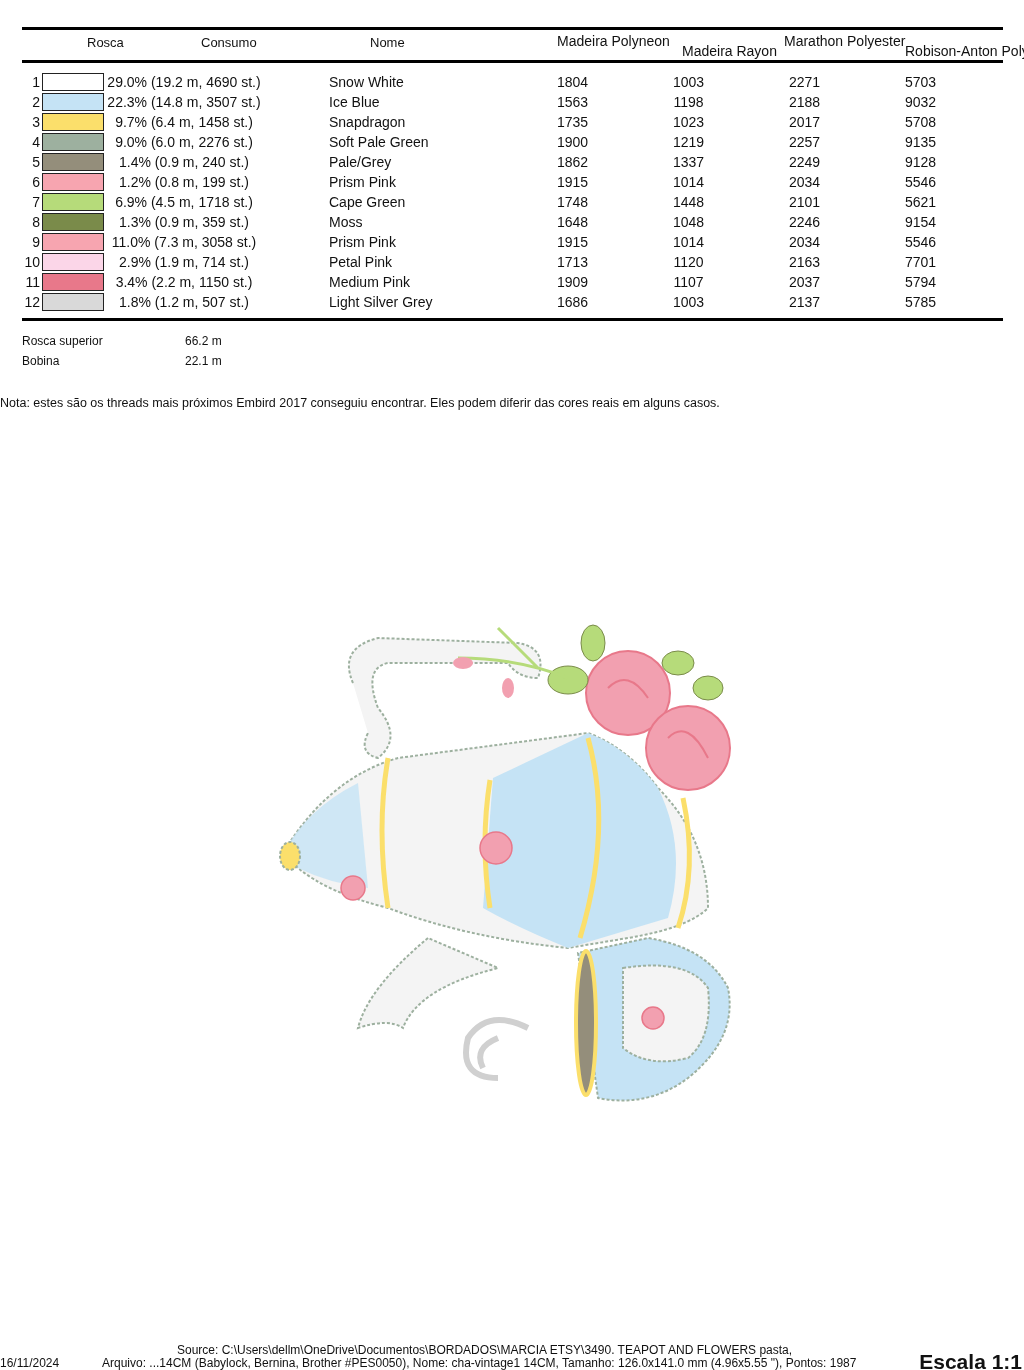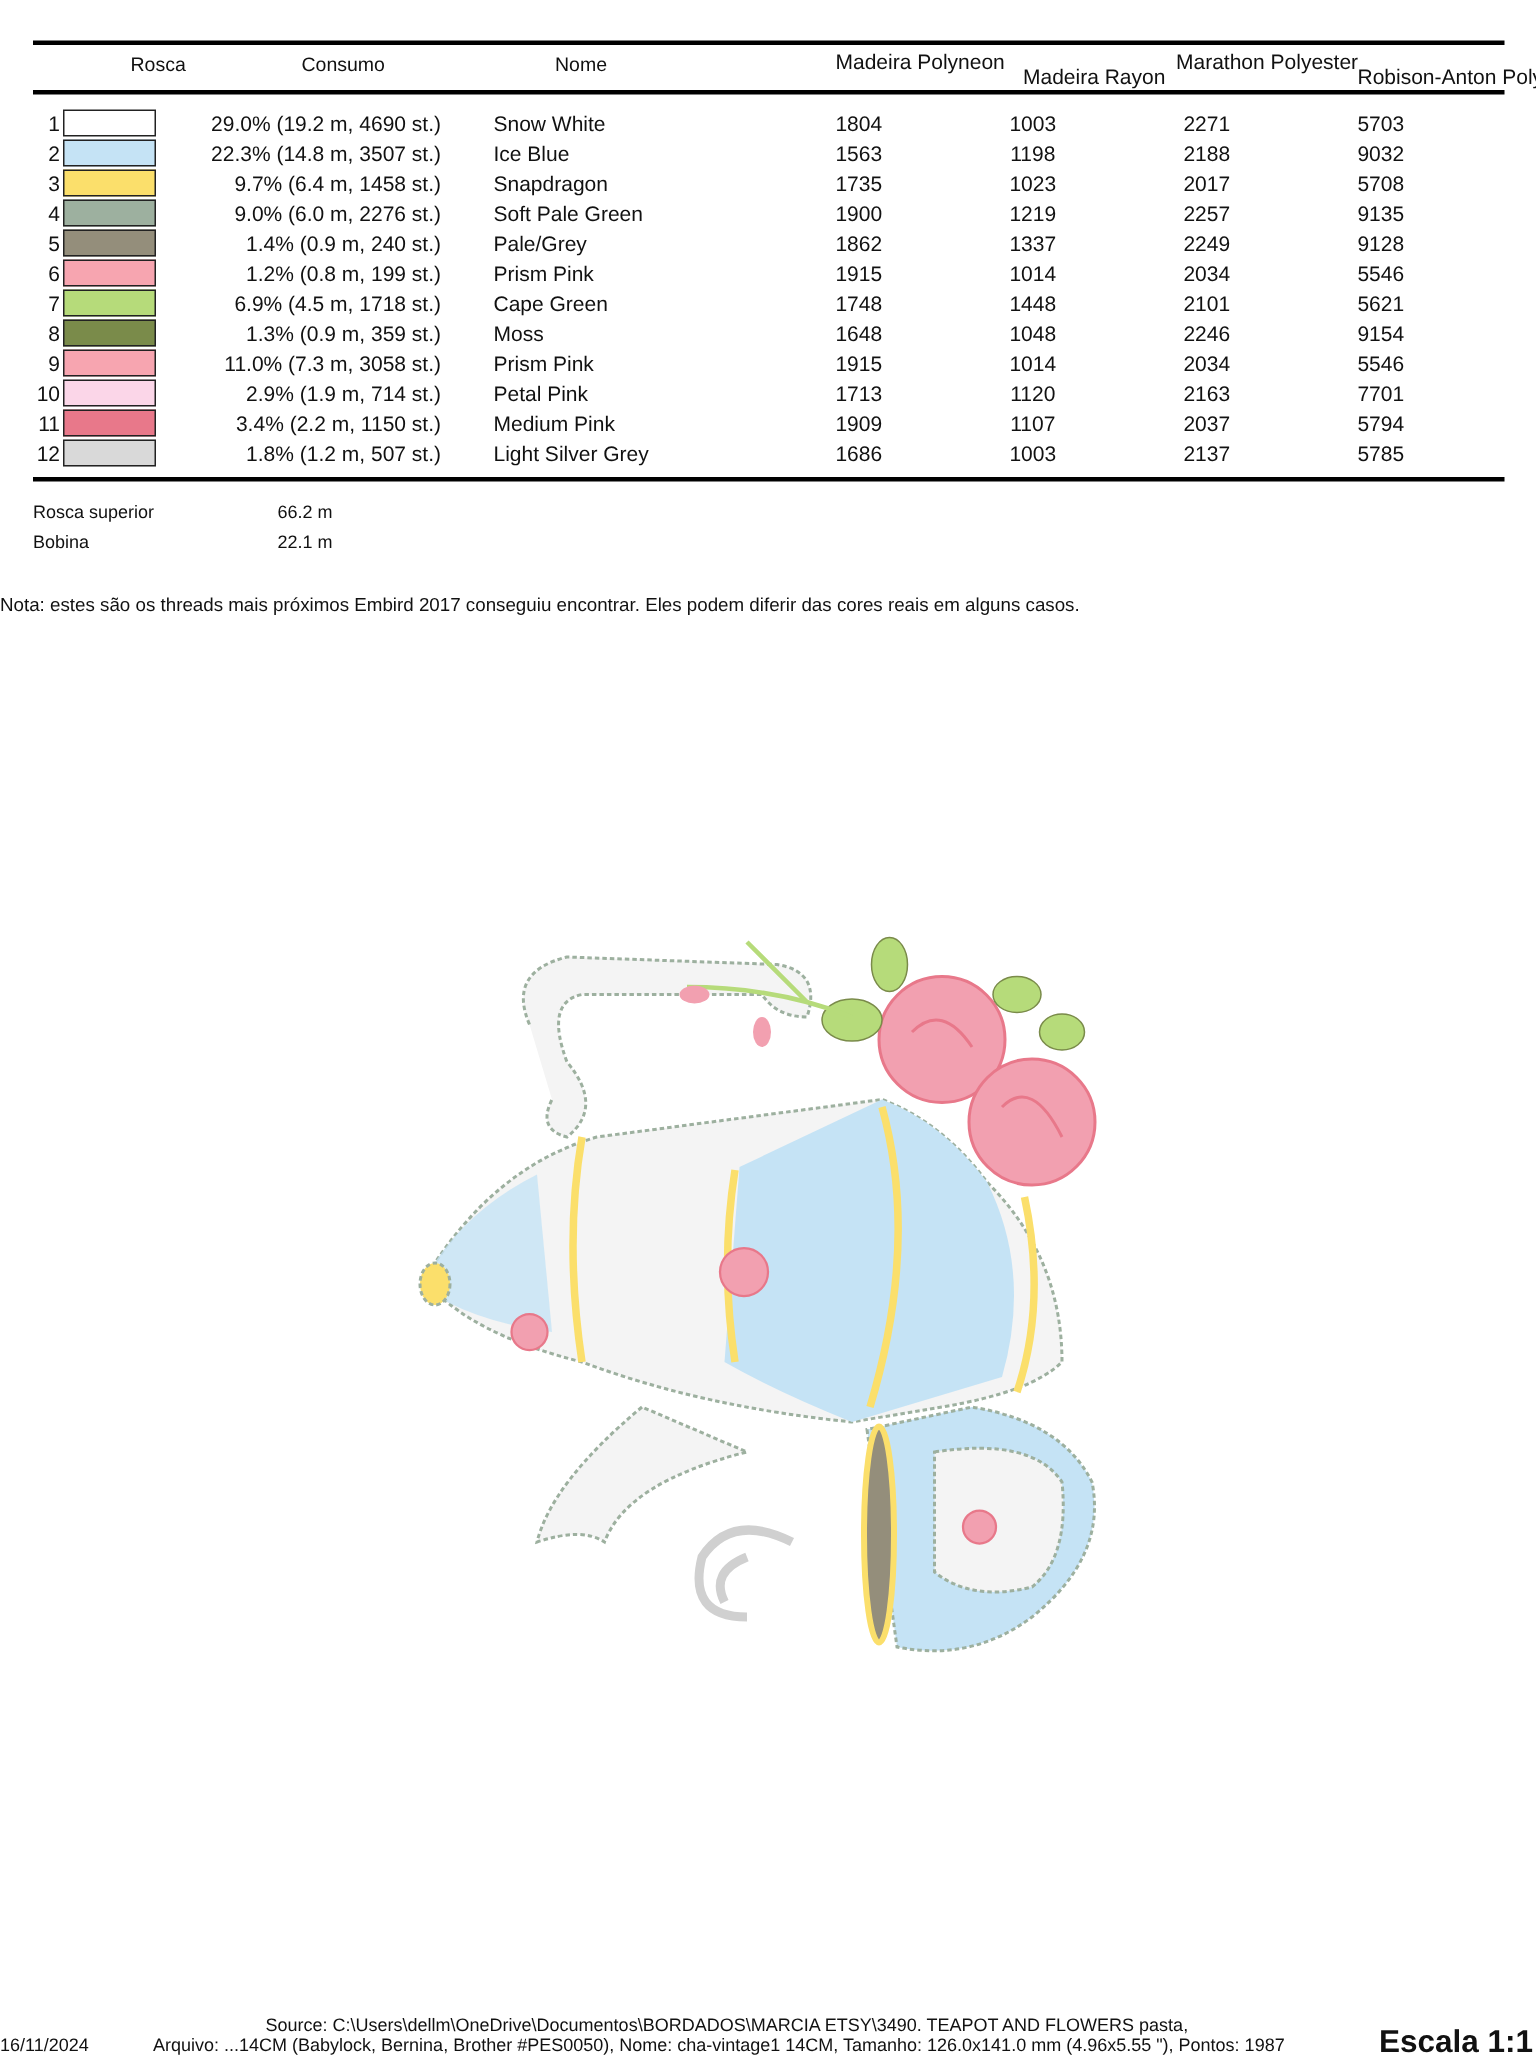--- a/index.html
+++ b/index.html
@@ -4,21 +4,21 @@
 <style>
   html, body { margin:0; padding:0; background:#fff; }
   body { width:1024px; height:1370px; position:relative; overflow:hidden; font-family:"Liberation Sans", "DejaVu Sans", sans-serif; color:#111; }
   .rule { position:absolute; left:22px; width:981px; height:3px; background:#000; }
   .hdr { position:absolute; font-weight:normal; font-size:13px; white-space:nowrap;margin-left:41px; }
   .hdr.small { font-size:14px; }
   .row { position:absolute; left:0; width:1024px; height:20px; font-size:14px; }
   .row span { position:absolute; top:2px; white-space:nowrap; }
   .num { width:40px; text-align:right; left:0; }
   .sw { position:absolute; left:42px; top:1px; width:60px; height:16px; border:1px solid #222; box-sizing:content-box; }
-  .cons { width:220px; text-align:right; left:74px; }
+  .cons { width:220px; text-align:center; left:74px; }
   .nome { left:329px; }
   .c1 { left:540px; width:65px; text-align:center; }
   .c2 { left:656px; width:65px; text-align:center; }
   .c3 { left:772px; width:65px; text-align:center; }
   .c4 { left:888px; width:65px; text-align:center; }
   .sum { position:absolute; font-size:12px; white-space:nowrap; }
   .note { position:absolute; left:0; top:396px; font-size:12.5px; white-space:nowrap; }
   .footer { position:absolute; font-size:12px; white-space:nowrap; }
   .scale { position:absolute; right:2px; top:1350px; font-weight:bold; font-size:21px; }
   .art { position:absolute; left:268px; top:608px; width:490px; height:545px; }

